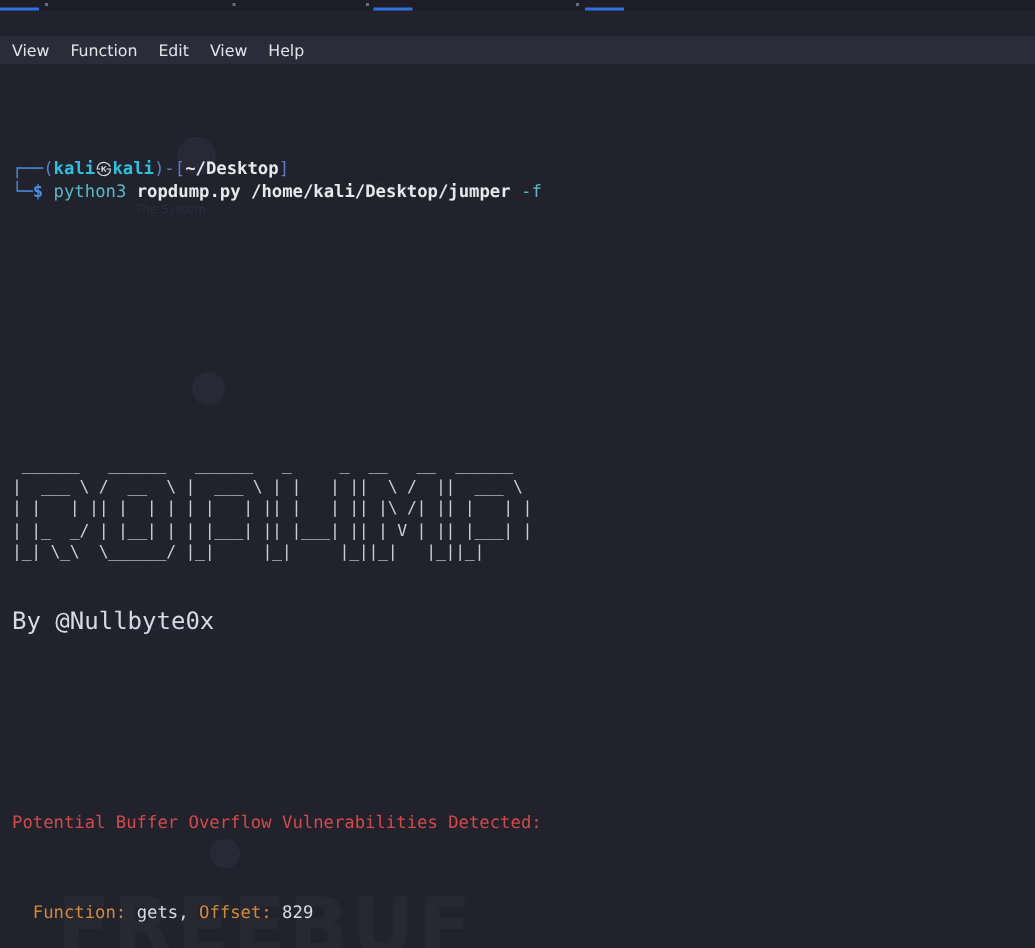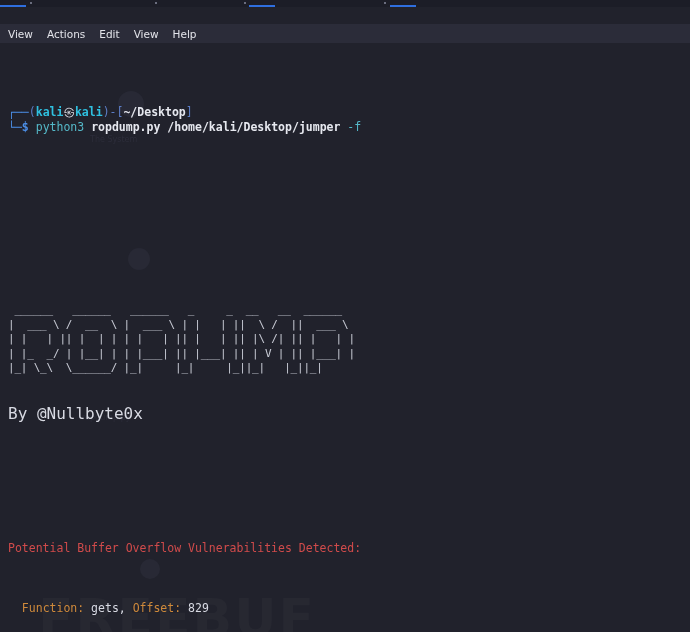--- a/index.html
+++ b/index.html
@@ -213,21 +213,21 @@
     <div class="tb-dot" style="left:244px;"></div>
     <div class="tb-item" style="left:390px;width:26px;">
       <div class="tb-underline" style="left:0;width:26px;"></div>
     </div>
     <div class="tb-dot" style="left:384px;"></div>
   </div>
 
 
   <div class="menubar">
     <div class="menu-item">View</div>
-    <div class="menu-item">Actions</div>
+    <div class="menu-item">Function</div>
     <div class="menu-item">Edit</div>
     <div class="menu-item">View</div>
     <div class="menu-item">Help</div>
   </div>
 
   <div class="term">
 
     <div class="ghost-blob" style="left:118px;top:48px;width:26px;height:26px;"></div>
     <div class="ghost-blob" style="left:128px;top:205px;width:22px;height:22px;"></div>
     <div class="ghost-blob" style="left:140px;top:516px;width:20px;height:20px;"></div>

